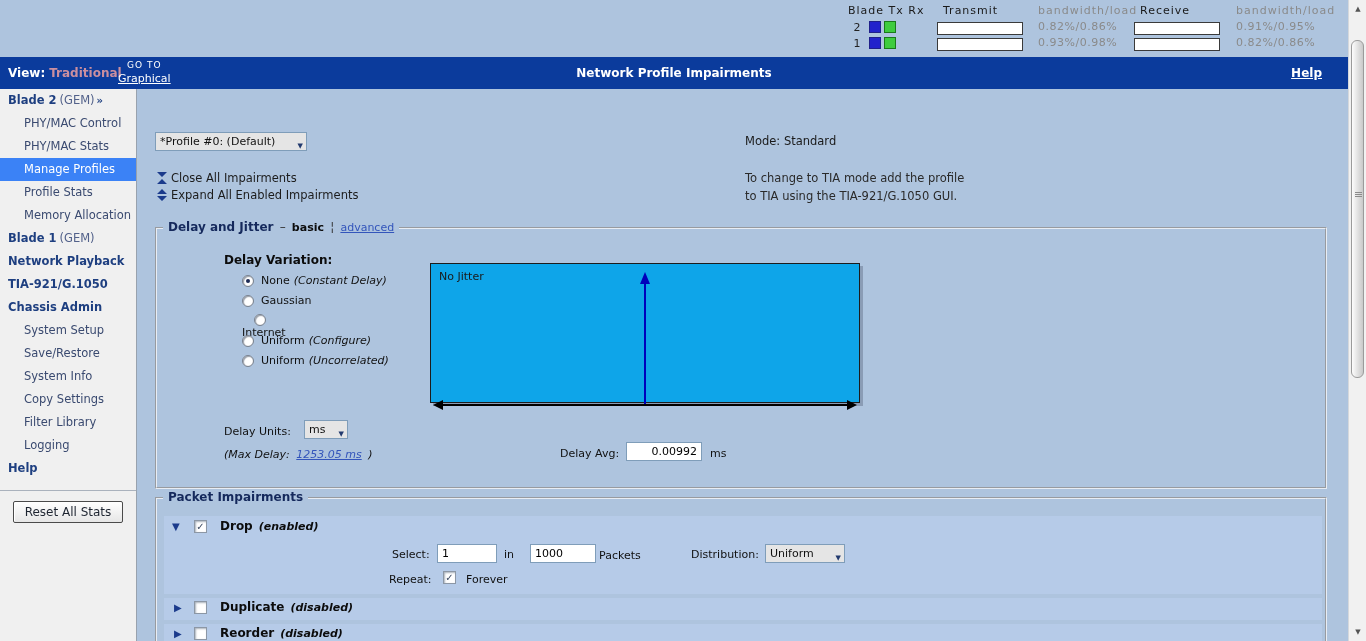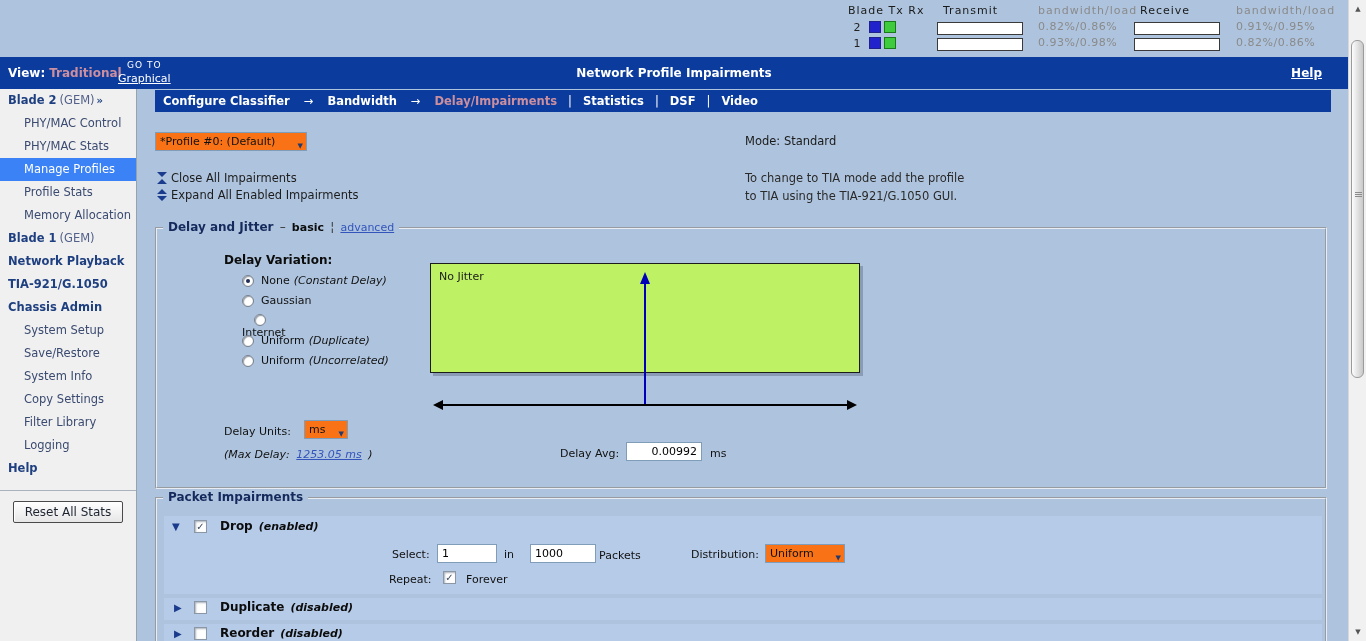--- a/index.html
+++ b/index.html
@@ -43,21 +43,21 @@
 
   
   .content { position:absolute; left:138px; top:89px; width:1210px; height:552px; }
   .breadcrumb { position:absolute; left:17px; top:1px; width:1176px; height:22px; line-height:22px;
     background:#0b3b9c; color:#fff; font-weight:bold; font-size:11.5px; padding-left:8px; white-space:nowrap; }
   .bc-link { cursor:pointer; }
   .bc-arrow { margin:0 10px; font-weight:normal; }
   .bc-current { color:#cb8f9f; }
   .bc-sep { margin:0 7px; font-weight:normal; }
 
-  .select-box { position:absolute; height:19px; background:#f97316; border:1px solid #7f9db9; cursor:pointer;
+  .select-box { position:absolute; height:19px; background:#e5e5e5; border:1px solid #7f9db9; cursor:pointer;
     line-height:17px; padding:0 16px 0 4px; white-space:nowrap; }
   .select-box .arr { position:absolute; right:3px; top:5px; font-size:7px; color:#223a6e; }
 
   .mode-text { position:absolute; left:607px; top:45px; color:#1a1a1a; font-size:11.5px; }
 
   .tree-link { position:absolute; left:19px; display:flex; align-items:center; cursor:pointer; color:#1c1c1c; font-size:11.5px; }
   .tree-link svg { margin-right:4px; }
   .tia-note { position:absolute; left:607px; color:#2a2a2a; font-size:11.5px; }
 
   .panel { position:absolute; left:17px; width:1172px; border:2px groove #e8edf4; }
@@ -68,21 +68,21 @@
   .legend-adv { color:#3355bb; font-weight:normal; font-size:11px; text-decoration:underline; cursor:pointer; }
 
   .dv-label { position:absolute; left:67px; top:24px; font-weight:bold; font-size:12px; color:#0c0c0c; }
   .radio-row { position:absolute; left:85px; display:flex; align-items:center; cursor:pointer; }
   .radio { width:12px; height:12px; border-radius:50%; background:radial-gradient(#ffffff 55%,#d6d6d6);
     border:1px solid #7a828e; box-shadow:inset 1px 1px 1px #9aa0aa; margin-right:7px; position:relative; }
   .radio.checked::after { content:""; position:absolute; left:3px; top:3px; width:4px; height:4px;
     border-radius:50%; background:#1d2b55; }
   .radio-note { font-style:italic; margin-left:4px; }
 
-  .jitter-graph { position:absolute; left:273px; top:34px; width:430px; height:110px; background:#bef264;
+  .jitter-graph { position:absolute; left:273px; top:34px; width:430px; height:140px; background:#0ea5e9;
     border:1px solid #1c1c1c; box-shadow:3px 3px 0 rgba(110,124,148,.55); }
   .jitter-label { position:absolute; left:8px; top:6px; color:#1a1a1a; }
 
   .du-label { position:absolute; left:67px; top:196px; }
   .md-row { position:absolute; left:67px; top:219px; font-style:italic; white-space:nowrap; }
   .md-link { color:#3355bb; text-decoration:underline; cursor:pointer; margin:0 3px; }
   .avg-label { position:absolute; left:403px; top:218px; }
   .avg-input { position:absolute; left:469px; top:213px; width:76px; height:19px; border:1px solid #7f9db9;
     font-family:inherit; font-size:11px; text-align:right; padding-right:4px; }
   .avg-unit { position:absolute; left:553px; top:218px; }
@@ -182,33 +182,20 @@
     <div class="side-item side-sub">Copy Settings</div>
     <div class="side-item side-sub">Filter Library</div>
     <div class="side-item side-sub">Logging</div>
     <div class="side-item side-top">Help</div>
     <div class="side-divider"></div>
     <button class="reset-btn">Reset All Stats</button>
   </div>
 
   <div class="content">
 
-    <div class="breadcrumb">
-      <span class="bc-link">Configure Classifier</span>
-      <span class="bc-arrow">→</span>
-      <span class="bc-link">Bandwidth</span>
-      <span class="bc-arrow">→</span>
-      <span class="bc-current">Delay/Impairments</span>
-      <span class="bc-sep">|</span>
-      <span class="bc-link">Statistics</span>
-      <span class="bc-sep">|</span>
-      <span class="bc-link">DSF</span>
-      <span class="bc-sep">|</span>
-      <span class="bc-link">Video</span>
-    </div>
 
     <div class="select-box" style="left:17px; top:43px; width:152px;">
       <span>*Profile #0: (Default)</span>
       <span class="arr">▼</span>
     </div>
 
     <div class="mode-text">
       <span>Mode:</span>
       <span>Standard</span>
     </div>
@@ -251,21 +238,21 @@
         <span class="radio-note"></span>
       </div>
       <div class="radio-row" style="top:85px;flex-direction:column;">
         <span class="radio"></span>
         <span>Internet</span>
         <span class="radio-note"></span>
       </div>
       <div class="radio-row" style="top:105px;">
         <span class="radio"></span>
         <span>Uniform</span>
-        <span class="radio-note">(Duplicate)</span>
+        <span class="radio-note">(Configure)</span>
       </div>
       <div class="radio-row" style="top:125px;">
         <span class="radio"></span>
         <span>Uniform</span>
         <span class="radio-note">(Uncorrelated)</span>
       </div>
 
       <div class="jitter-graph">
         <div class="jitter-label">No Jitter</div>
         <svg width="428" height="155" viewBox="0 0 428 155">

